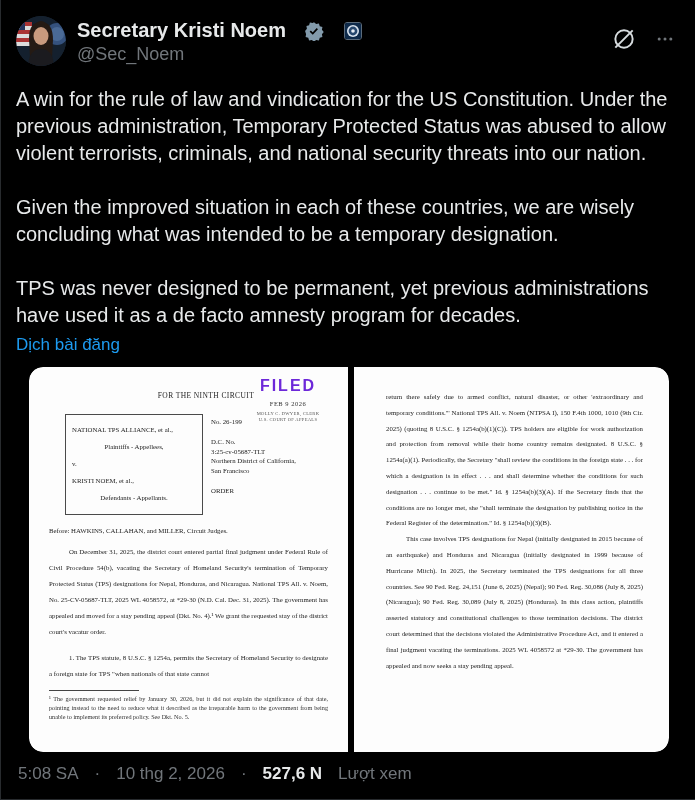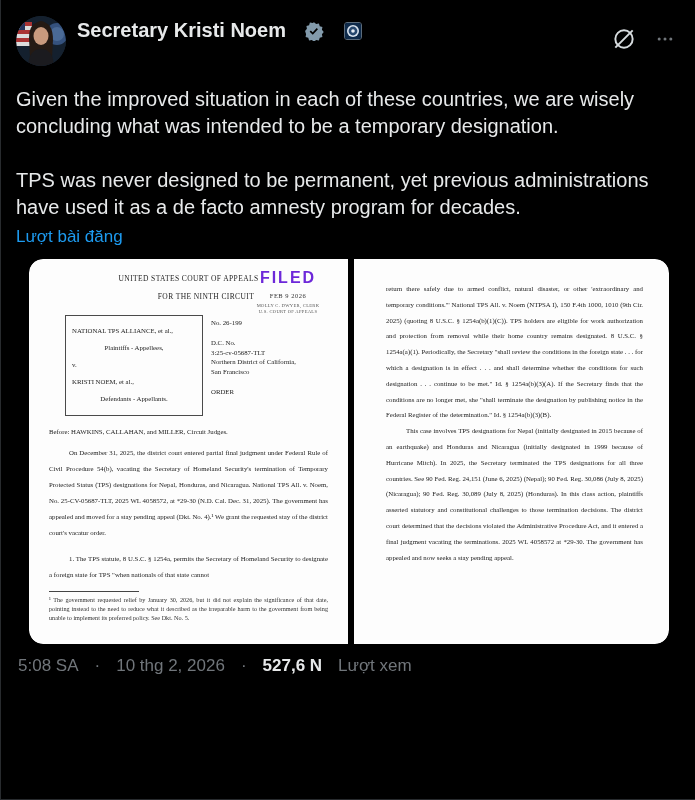--- a/index.html
+++ b/index.html
@@ -143,51 +143,52 @@
         </svg>
         <span class="affiliate-badge">
           <svg width="16" height="16" viewBox="0 0 16 16">
             <rect x="0" y="0" width="16" height="16" fill="#0e2a4a"></rect>
             <circle cx="8" cy="8" r="6" fill="#d9e3ee"></circle>
             <circle cx="8" cy="8" r="4.4" fill="#27486e"></circle>
             <circle cx="8" cy="8" r="1.8" fill="#e8eef4"></circle>
           </svg>
         </span>
       </div>
+      <div class="handle">@Sec_Noem</div>
     </div>
     <div class="header-actions">
       <button class="icon-btn" aria-label="Grok">
         <svg width="26" height="26" viewBox="0 0 24 24">
           <circle cx="12" cy="12" r="8" fill="none" stroke="#d6dbde" stroke-width="1.8"></circle>
           <line x1="4" y1="20" x2="20" y2="4" stroke="#d6dbde" stroke-width="1.8"></line>
         </svg>
       </button>
       <button class="icon-btn" aria-label="More">
         <svg width="20" height="20" viewBox="0 0 24 24">
           <circle cx="5" cy="12" r="1.8" fill="#71767b"></circle>
           <circle cx="12" cy="12" r="1.8" fill="#71767b"></circle>
           <circle cx="19" cy="12" r="1.8" fill="#71767b"></circle>
         </svg>
       </button>
     </div>
   </div>
 
   
   <div class="body-text">
+    <p>A win for the rule of law and vindication for the US Constitution. Under the previous administration, Temporary Protected Status was abused to allow violent terrorists, criminals, and national security threats into our nation.</p>
     <p>Given the improved situation in each of these countries, we are wisely concluding what was intended to be a temporary designation.</p>
     <p>TPS was never designed to be permanent, yet previous administrations have used it as a de facto amnesty program for decades.</p>
   </div>
-  <a class="translate-link">Lượt bài đăng</a>
+  <a class="translate-link">Dịch bài đăng</a>
 
   
   <div class="attachment">
 
     <div class="page page-left">
       <div class="court-header">
-        <div>UNITED STATES COURT OF APPEALS</div>
         <div class="line2">FOR THE NINTH CIRCUIT</div>
       </div>
       <div class="filed-stamp">
         <div class="filed-word">FILED</div>
         <div class="filed-date">FEB 9 2026</div>
         <div class="filed-clerk">
           <div>MOLLY C. DWYER, CLERK</div>
           <div>U.S. COURT OF APPEALS</div>
         </div>
       </div>

